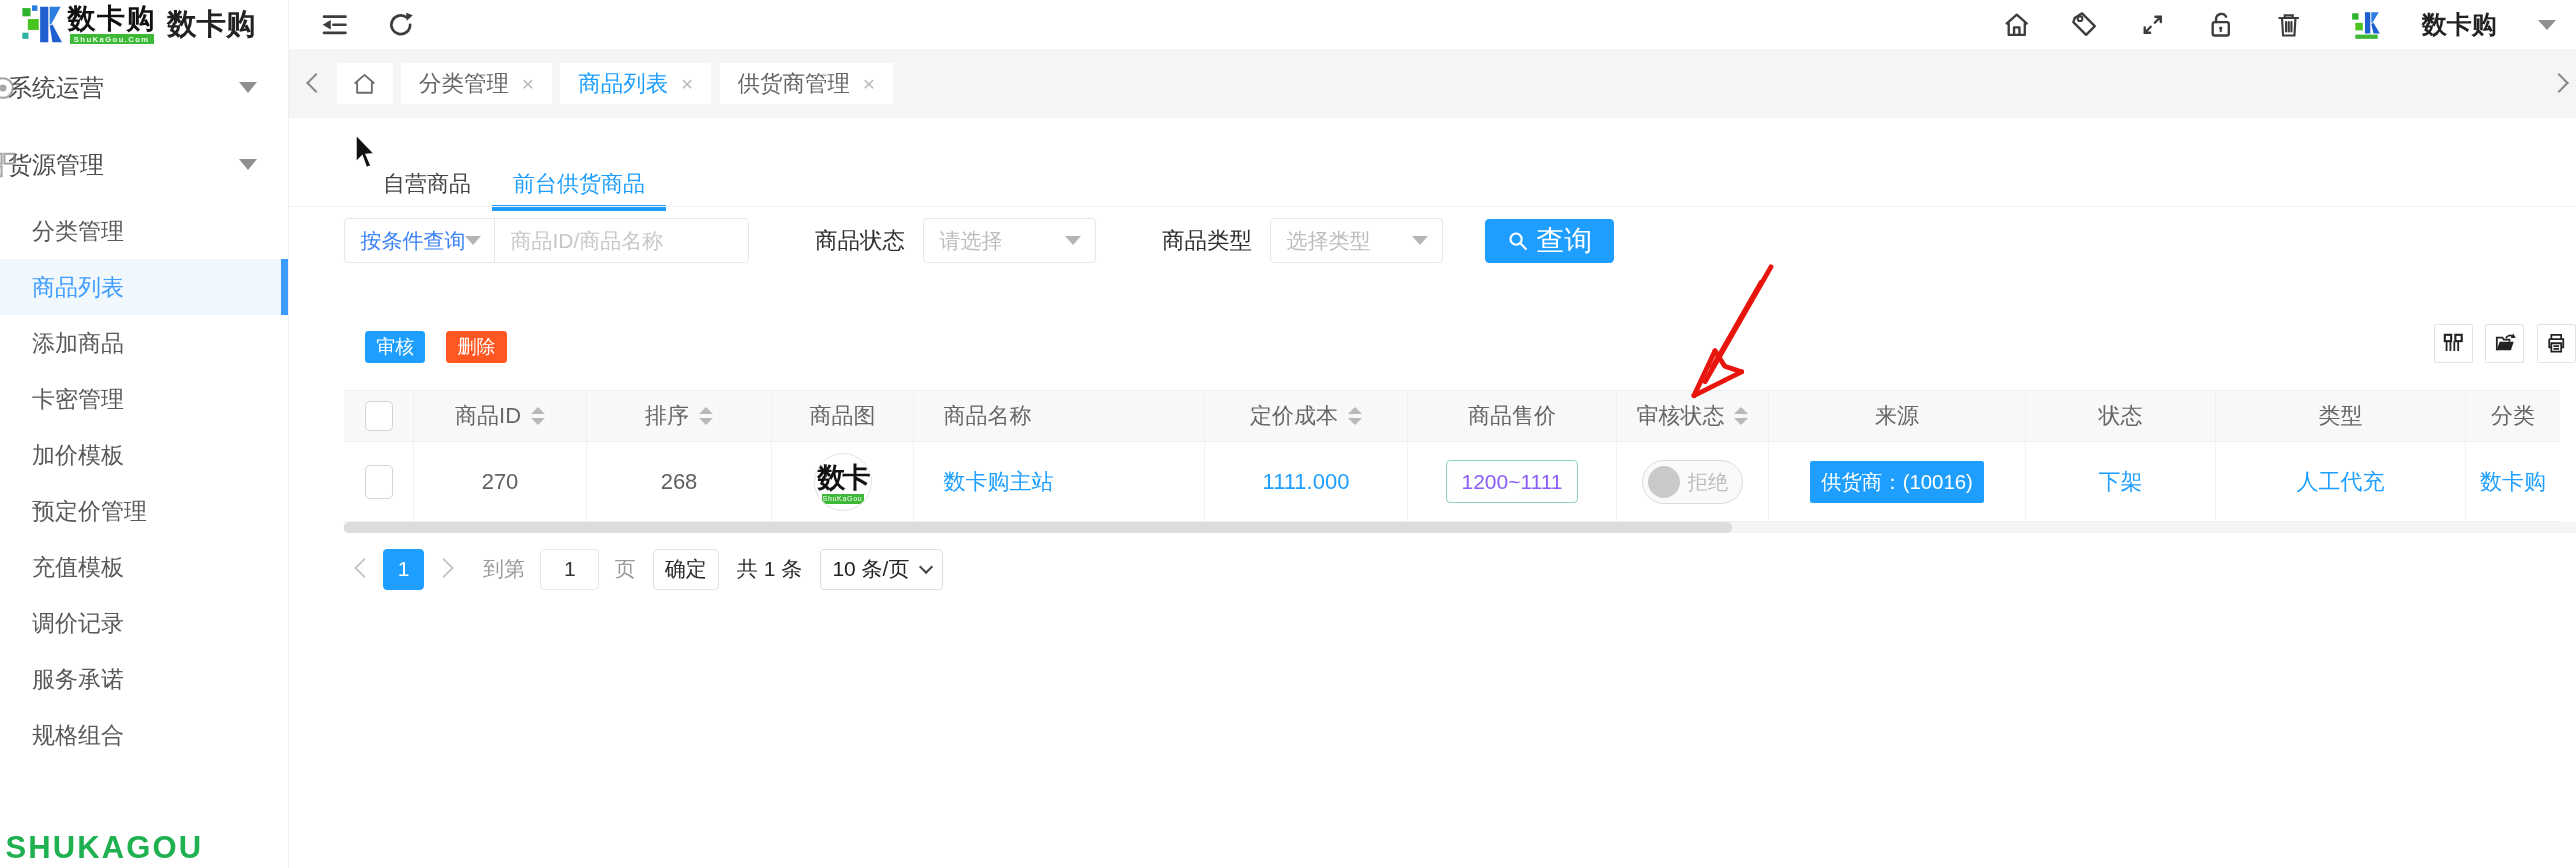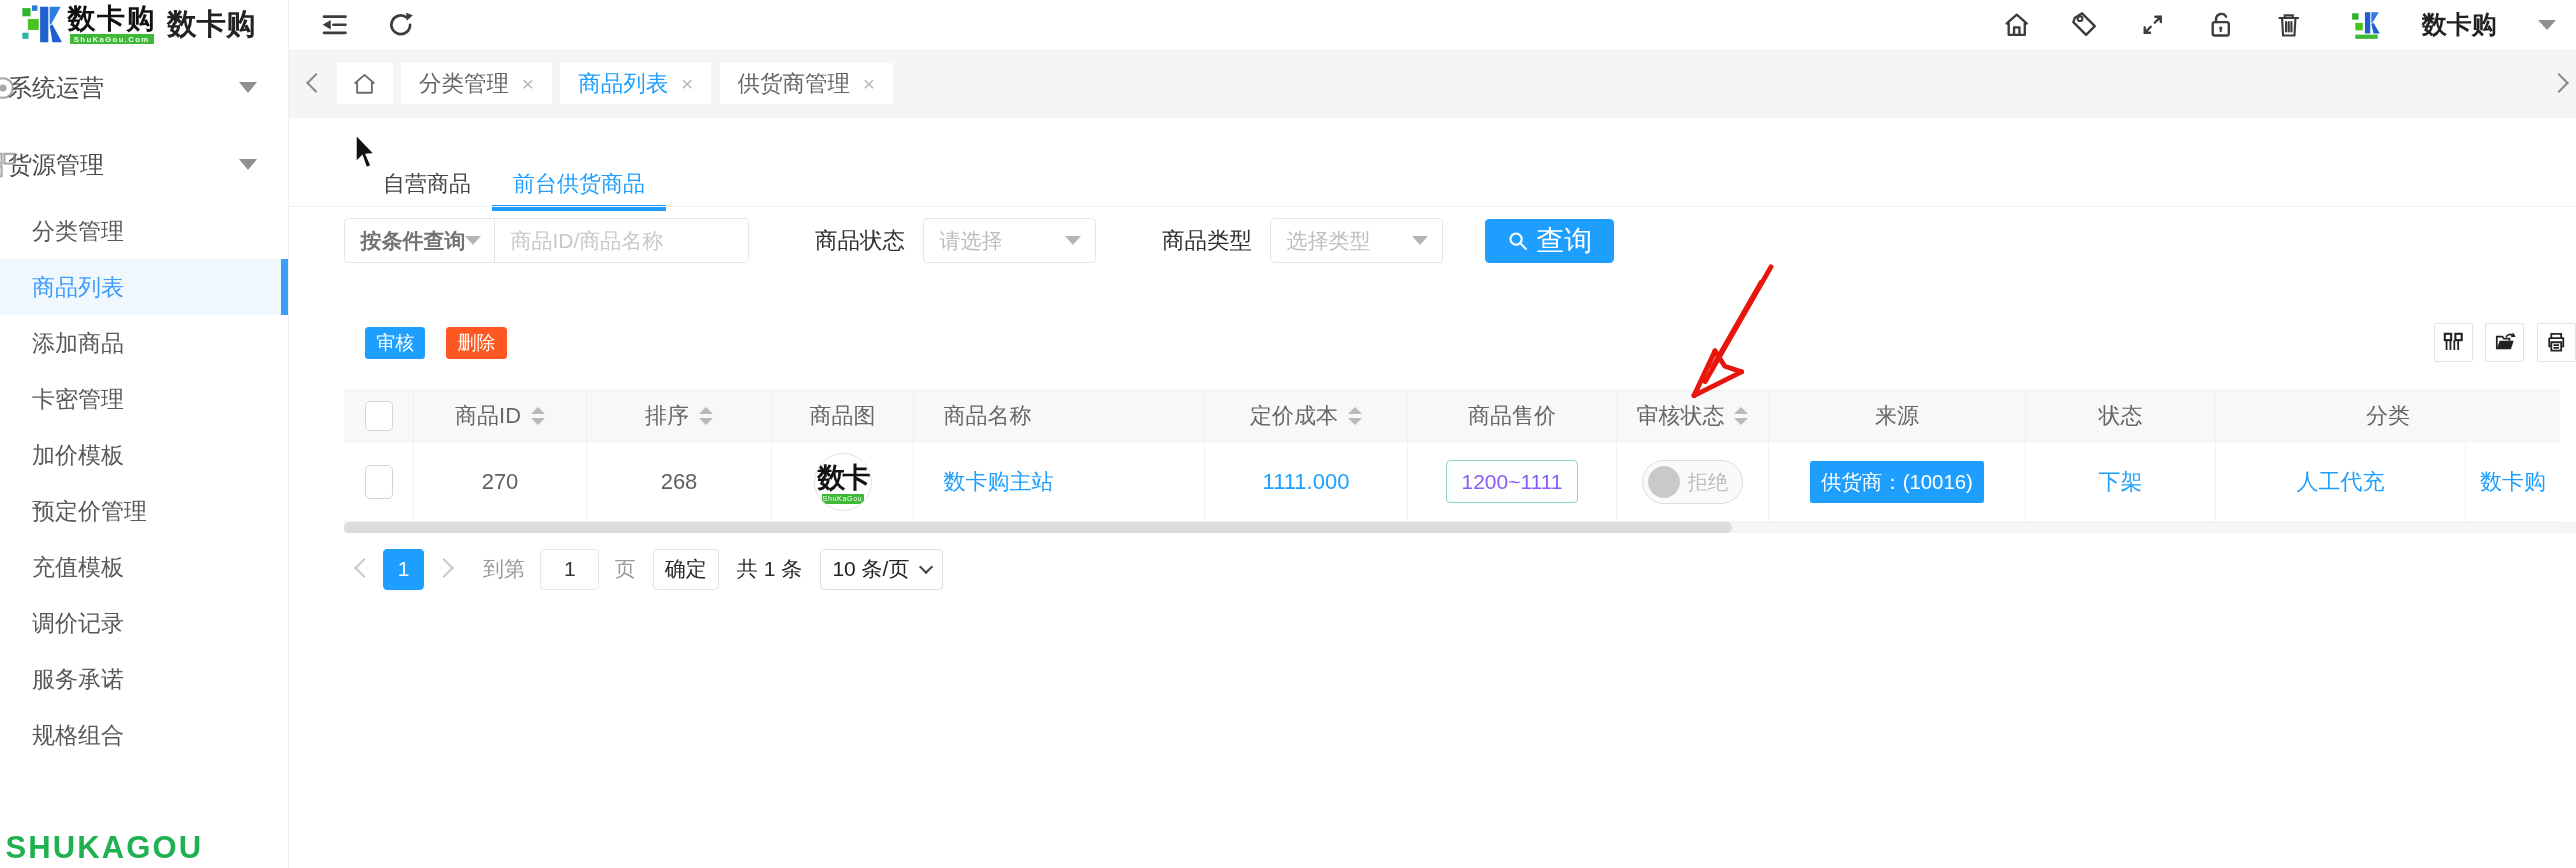--- a/index.html
+++ b/index.html
@@ -52,31 +52,31 @@
   .content { position:absolute; left:289px; top:118px; right:0; bottom:0; background:#fff; }
   .content-tabs { position:absolute; top:42px; left:73px; display:flex; }
   .ctab { padding:0 21px; height:48px; display:flex; align-items:center; font-size:22px; color:#444; cursor:pointer; position:relative; }
   .ctab.active { color:#1E9FFF; }
   .ctab.active .ctab-bar { position:absolute; left:0; right:0; bottom:-2.8px; height:5.6px; background:#1E9FFF; }
   .ctabs-divider { position:absolute; top:88px; left:0; right:0; height:1.4px; background:#f0f0f0; }
   
   .filter-row { position:absolute; top:100px; left:55px; right:14px; height:45px; display:flex; align-items:center; }
   .combo { display:flex; height:45px; border:1.4px solid #e6e6e6; border-radius:4.2px; overflow:hidden; background:#fff; }
   .combo-cond { width:150px; display:flex; align-items:center; justify-content:space-between; padding:0 12.6px 0 15.4px; border-right:1.4px solid #e6e6e6; cursor:pointer; }
-  .combo-cond span { font-size:21px; color:#737373;font-weight:bold; }
+  .combo-cond span { font-size:21px; color:#3b82f6; }
   .sel-caret { width:0; height:0; border-left:8.4px solid transparent; border-right:8.4px solid transparent; border-top:9.8px solid #b5b5b5; }
   .kw-input { width:253px; border:none; outline:none; font-size:21px; padding:0 15.4px; color:#4d7c0f; font-family:inherit; }
   .kw-input::placeholder { color:#c8c8c8; }
   .f-label { font-size:22.5px; color:#2f2f2f; margin-left:66px; }
   .f-select { width:173px; height:45px; border:1.4px solid #e6e6e6; border-radius:4.2px; margin-left:18px; display:flex; align-items:center; justify-content:space-between; padding:0 14px 0 15.4px; cursor:pointer; background:#fff; }
   .f-select span { font-size:21px; color:#bdbdbd; }
   .search-btn { margin-left:42px; width:129px; height:44px; background:#1E9FFF; border:none; border-radius:4.2px; color:#fff; font-size:28px; display:flex; align-items:center; justify-content:center; gap:8.4px; cursor:pointer; font-family:inherit; }
   .search-btn svg { width:21px; height:21px; }
   
-  .toolbar-row { position:absolute; top:204px; left:55px; right:0; height:41px; display:flex; align-items:center; }
+  .toolbar-row { position:absolute; top:204px; left:55px; right:0; height:41px; display:flex; align-items:flex-end; }
   .btn-sm { height:32px; padding:0 11.2px; border:none; border-radius:3.5px; color:#fff; font-size:19px; cursor:pointer; font-family:inherit; }
   .btn-audit { background:#1E9FFF; margin-left:21px; }
   .btn-del { background:#FF5722; margin-left:21px; }
   .tool-icons { margin-left:auto; display:flex; gap:12.6px; }
   .tool-icon { width:39px; height:39px; border:1.4px solid #e2e2e2; background:#fff; border-radius:2.1px; display:flex; align-items:center; justify-content:center; cursor:pointer; }
   .tool-icon svg { width:22.5px; height:22.5px; }
   
   .tbl { position:absolute; top:272px; left:55px; right:16px; }
   .tbl-head { display:flex; background:#f7f8fa; height:51px; border-top:1.4px solid #f1f1f1; }
   .tbl-row { display:flex; background:#fff; height:81px; border-top:1.4px solid #f1f1f1; border-bottom:1.4px solid #f1f1f1; }
@@ -363,20 +363,23 @@
               <span class="tri-u"></span>
               <span class="tri-d"></span>
             </span>
         </div>
         <div class="cell hd" style="width:257px">
           <span>来源</span>
         </div>
         <div class="cell hd" style="width:190px">
           <span>状态</span>
         </div>
+        <div class="cell hd" style="width:250px">
+          <span>类型</span>
+        </div>
         <div class="cell hd" style="flex:1;border-right:none">
           <span>分类</span>
         </div>
       </div>
 
       <div class="tbl-row">
         <div class="cell" style="width:70px">
           <div class="cbx" style="height:34px"></div>
         </div>
         <div class="cell" style="width:173px">270</div>

